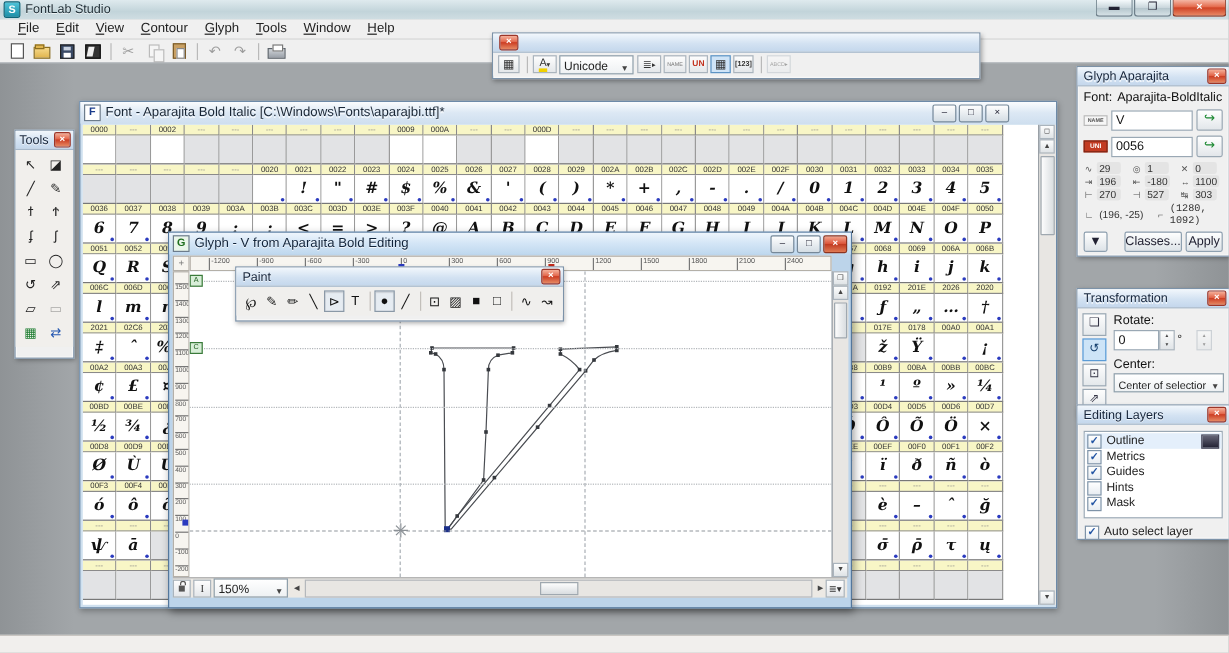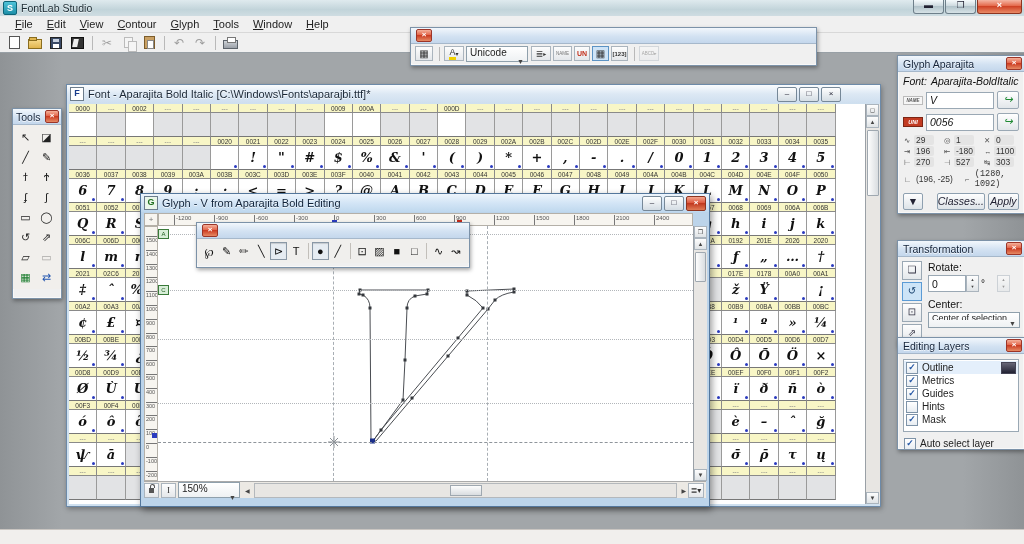--- a/index.html
+++ b/index.html
@@ -41,21 +41,21 @@
   
   .fwin{position:absolute;background:#f0f0f0;border:1px solid #7c92a8;box-shadow:0 0 0 1px rgba(255,255,255,.55) inset,1px 2px 4px rgba(0,0,0,.35);}
   .ftitle{height:15px;background:linear-gradient(#f2f7fc,#d3e2f2 55%,#c4d7ec);border-bottom:1px solid #a6b8cb;display:flex;align-items:center;padding:0 2px 0 5px;position:relative;}
   .ftitle .t{font-size:10.5px;color:#15243a;text-shadow:0 1px 0 rgba(255,255,255,.8);flex:1;white-space:nowrap;overflow:hidden;}
   .xbtn{width:14px;height:11px;border:1px solid #9c3528;border-radius:2px;background:linear-gradient(#f5b09a,#e2654a 45%,#cc3d23 50%,#e68a64);color:#fff;font-size:8px;line-height:10px;text-align:center;font-weight:bold;}
   
   .fwtb-row{height:19px;display:flex;align-items:center;padding:0 4px;background:#f0f0f0;}
   .mini{height:15px;border:1px solid #aab4bd;background:linear-gradient(#fdfdfd,#e4e7ea);display:inline-flex;align-items:center;justify-content:center;font-size:8px;padding:0 2px;margin-right:2px;color:#333;box-sizing:border-box;}
   .mini.pressed{background:#cfe4f7;border-color:#5c93c4;}
   .mini.dis{opacity:.4;}
-  .sel{height:16px;border:1px solid #8fa0ac;background:linear-gradient(#ffffff,#eef1f3);display:inline-flex;align-items:flex-start;font-size:10px;padding:0 3px;margin-right:3px;position:relative;box-sizing:border-box;color:#222;flex-direction:column;}
+  .sel{height:16px;border:1px solid #8fa0ac;background:linear-gradient(#ffffff,#eef1f3);display:inline-flex;align-items:flex-end;font-size:10px;padding:0 3px;margin-right:3px;position:relative;box-sizing:border-box;color:#222;}
   .sel .dd{margin-left:auto;padding-left:4px;font-size:7px;color:#444;}
   
   .toolgrid{display:grid;grid-template-columns:21px 21px;background:#f1efec;padding:2px 2px;}
   .toolcell{width:21px;height:20px;display:flex;align-items:center;justify-content:center;font-size:11px;color:#222;}
   .toolcell.dim{opacity:.35;}
   .toolcell.green{color:#1c7d2f;} .toolcell.blue{color:#2356b0;}
   
   .mdiwin{position:absolute;border:1px solid #6d8aa8;background:#cfe0ef;box-shadow:1px 2px 5px rgba(0,0,0,.3);}
   .mdititle{height:18px;display:flex;align-items:center;padding:0 3px;background:linear-gradient(#fafcfe,#dcE8f4 50%,#cfdfEF);}
   .mdititle .t{font-size:11px;color:#1a2736;flex:1;white-space:nowrap;overflow:hidden;text-shadow:0 1px 0 rgba(255,255,255,.8);}
@@ -89,21 +89,21 @@
   .lockic:before{content:"";position:absolute;left:1px;top:-4px;width:3px;height:3px;border:1px solid #555;border-bottom:none;border-radius:3px 3px 0 0;}
   .hsb{flex:1;height:13px;background:#e8e6e3;border:1px solid #b4b8bc;position:relative;margin:0 2px;}
   .hthumb{position:absolute;top:1px;height:9px;background:linear-gradient(#fdfdfd,#d9dde0);border:1px solid #9fa8b0;}
   .sarr{font-size:6px;color:#444;padding:0 2px;}
   
   .paintrow{display:flex;align-items:center;padding:3px 4px;background:#f0efed;}
   .pbtn{width:17px;height:18px;display:flex;align-items:center;justify-content:center;font-size:11px;color:#111;margin-right:1px;box-sizing:border-box;}
   .pbtn.pressed{border:1px solid #8a98a6;background:#e6ecf2;box-shadow:0 1px 1px rgba(0,0,0,.15) inset;}
   .psep{width:1px;height:16px;background:#c2bfba;margin:0 3px;}
   
-  .prow{display:flex;align-items:center;padding:2px 5px;font-style:italic;}
+  .prow{display:flex;align-items:center;padding:2px 5px;}
   .field{height:15px;background:#fff;border:1px solid #9aa8b4;flex:1;font-size:10.5px;padding:0 3px;display:flex;align-items:center;}
   .badge{font-size:4.5px;letter-spacing:0;color:#555;border:1px solid #bbb;background:#f6f6f6;padding:1px 1px;margin-right:3px;width:16px;text-align:center;font-weight:bold;}
   .badge.red{color:#fff;background:#c23b22;border-color:#7c2514;font-size:5.5px;}
   .gbtn{width:20px;height:16px;margin-left:3px;border:1px solid #9aa8b4;background:linear-gradient(#fff,#e2e6ea);color:#1f8a34;font-size:11px;line-height:14px;text-align:center;border-radius:2px;}
   .statgrid{display:grid;grid-template-columns:39px 39px 39px;gap:1px 1px;padding:2px 4px 0 6px;font-size:8.5px;color:#333;}
   .stat{display:flex;align-items:center;}
   .stat .icn{width:10px;font-size:7.5px;color:#555;}
   .stat .val{background:#e4e4e4;border-radius:2px;padding:0 2px;min-width:16px;}
   .btn{border:1px solid #8ea0b0;border-radius:2px;background:linear-gradient(#fefefe,#dde3e8);font-size:10.5px;text-align:center;color:#223;}
   .spin{width:11px;height:16px;border:1px solid #aab4bd;background:linear-gradient(#fdfdfd,#e0e4e7);font-size:4px;line-height:7px;text-align:center;color:#444;}
@@ -1894,20 +1894,21 @@
         <div class="hsb">
             <div class="hthumb" style="left:195px;width:30px;"></div>
           </div>
         <span class="sarr">▶</span>
         <div class="mini" style="width:16px;font-size:8px;">≣▾</div>
       </div>
     </div>
 
     <div class="fwin" style="left:196px;top:169px;width:272px;height:44px;">
       <div class="ftitle">
+        <span class="t">Paint</span>
         <div class="xbtn">×</div>
       </div>
       <div class="paintrow" id="paint-tools">
           <div class="pbtn">
             <span>℘</span>
           </div>
           <div class="pbtn">
             <span>✎</span>
           </div>
           <div class="pbtn">

